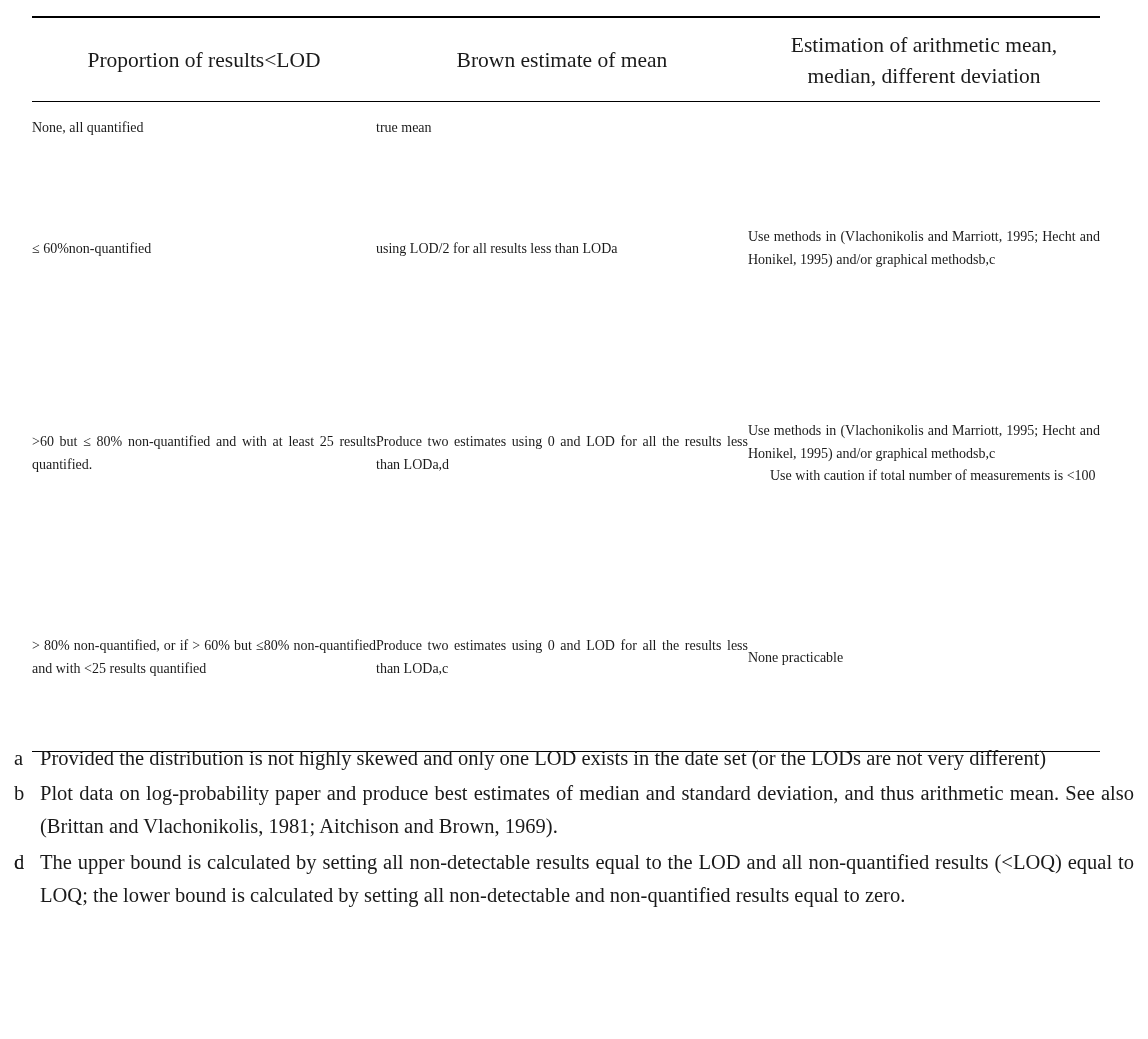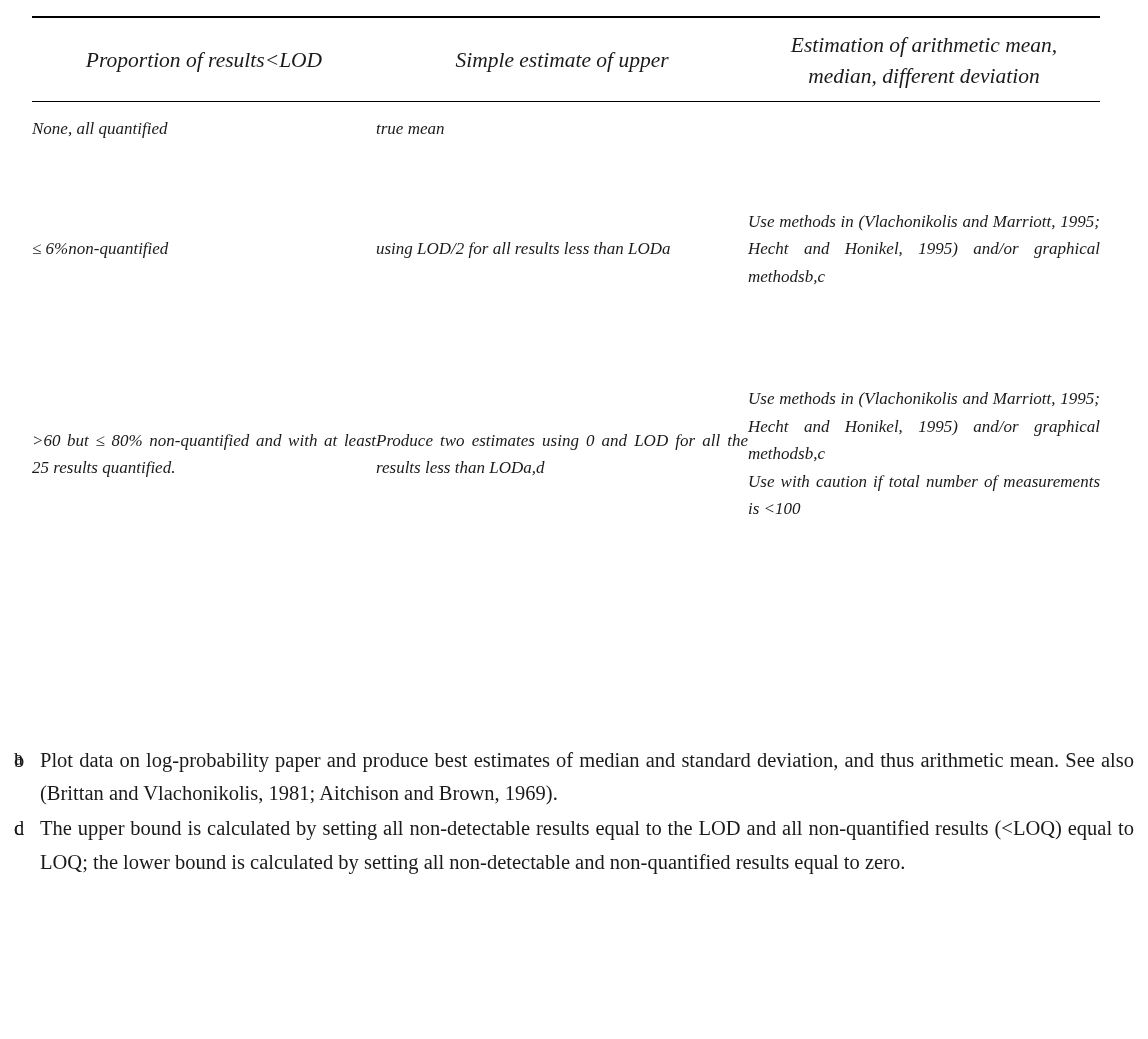--- a/index.html
+++ b/index.html
@@ -25,21 +25,20 @@
   .tbl-wrap {
     position: absolute;
     left: 32px;
     top: 16px;
     width: 1068px;
   }
   table.lodtable {
     width: 1068px;
     border-collapse: collapse;
     table-layout: fixed;
-    font-style: italic;
   }
   table.lodtable col.c1 { width: 344px; }
   table.lodtable col.c2 { width: 372px; }
   table.lodtable col.c3 { width: 352px; }
 
   table.lodtable th,
   table.lodtable td {
     vertical-align: middle;
     padding: 0;
     border: 0;
@@ -56,39 +55,39 @@
     line-height: 1.42;
   }
   thead tr.head-row th .hcell {
     display: block;
   }
   .h3 { padding-left: 8px; padding-right: 6px; }
 
   
   tbody tr td {
     border-bottom: 1.6px solid #000;
-    font-size: 17px;
+    font-size: 14px;
     line-height: 1.62;
   }
   tbody tr.r1 td { height: 53px; }
   tbody tr.r2 td { height: 188px; }
   tbody tr.r3 td { height: 222px; }
   tbody tr.r4 td {
     height: 186px;
     border-bottom: 1.8px solid #000;
   }
 
   td.col1 { padding: 6px 14px 6px 12px; }
   td.col2 { padding: 6px 14px 6px 8px; margin-left: 14px; }
   td.col3 { padding: 6px 8px 6px 10px; }
 
   .just { text-align: justify; text-align-last: left; }
   .left { text-align: left; }
   .para { margin: 0; }
-  .para + .para { margin-top: 0; }
+  .para + .para { margin-top: 0; margin-left: 22px; }
 
   
   .notes {
     position: absolute;
     left: 14px;
     top: 742px;
     width: 1120px;
     font-size: 20.5px;
     line-height: 1.62;
   }
@@ -119,21 +118,21 @@
         <col class="c1">
           <col class="c2">
           <col class="c3">
       </colgroup>
       <thead>
         <tr class="head-row">
           <th>
             <span class="hcell">Proportion of results&lt;LOD</span>
           </th>
           <th>
-            <span class="hcell">Simple estimate of upper</span>
+            <span class="hcell">Brown estimate of mean</span>
           </th>
           <th class="h3">
             <span class="hcell">Estimation of arithmetic mean,</span>
             <span class="hcell">median, different deviation</span>
           </th>
         </tr>
       </thead>
       <tbody>
 
         <tr class="r1">
@@ -143,21 +142,21 @@
           <td class="col2 left">
             <p class="para">true mean</p>
           </td>
           <td class="col3 just">
             <p class="para"></p>
           </td>
         </tr>
 
         <tr class="r2">
           <td class="col1 left">
-            <p class="para">≤ 6%non-quantified</p>
+            <p class="para">≤ 60%non-quantified</p>
           </td>
           <td class="col2 just">
             <p class="para">using LOD/2 for all results less than LODa</p>
           </td>
           <td class="col3 just">
             <p class="para">Use methods in (Vlachonikolis and Marriott, 1995; Hecht and Honikel, 1995) and/or graphical methodsb,c</p>
           </td>
         </tr>
 
         <tr class="r3">
@@ -166,28 +165,40 @@
           </td>
           <td class="col2 just">
             <p class="para">Produce two estimates using 0 and LOD for all the results less than LODa,d</p>
           </td>
           <td class="col3 just">
             <p class="para">Use methods in (Vlachonikolis and Marriott, 1995; Hecht and Honikel, 1995) and/or graphical methodsb,c</p>
             <p class="para">Use with caution if total number of measurements is &lt;100</p>
           </td>
         </tr>
 
+        <tr class="r4">
+          <td class="col1 just">
+            <p class="para">&gt; 80% non-quantified, or if &gt; 60% but ≤80% non-quantified and with &lt;25 results quantified</p>
+          </td>
+          <td class="col2 just">
+            <p class="para">Produce two estimates using 0 and LOD for all the results less than LODa,c</p>
+          </td>
+          <td class="col3 left">
+            <p class="para">None practicable</p>
+          </td>
+        </tr>
 
       </tbody>
     </table>
   </div>
 
   <div class="notes">
     <div class="note n0">
       <span class="marker">a</span>
+      <span>Provided the distribution is not highly skewed and only one LOD exists in the date set (or the LODs are not very different)</span>
     </div>
     <div class="note n1">
       <span class="marker">b</span>
       <span>Plot data on log-probability paper and produce best estimates of median and standard deviation, and thus arithmetic mean. See also (Brittan and Vlachonikolis, 1981; Aitchison and Brown, 1969).</span>
     </div>
     <div class="note n3">
       <span class="marker">c</span>
     </div>
     <div class="note n2">
       <span class="marker">d</span>

